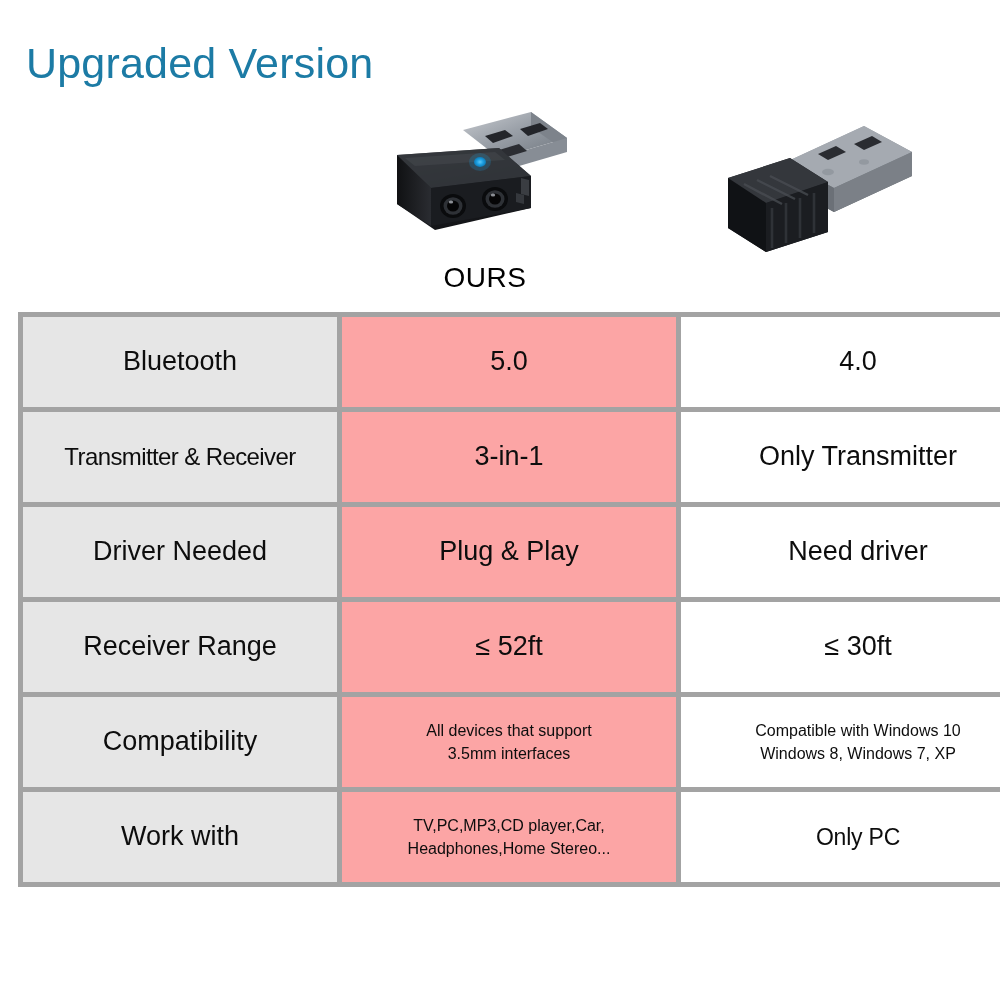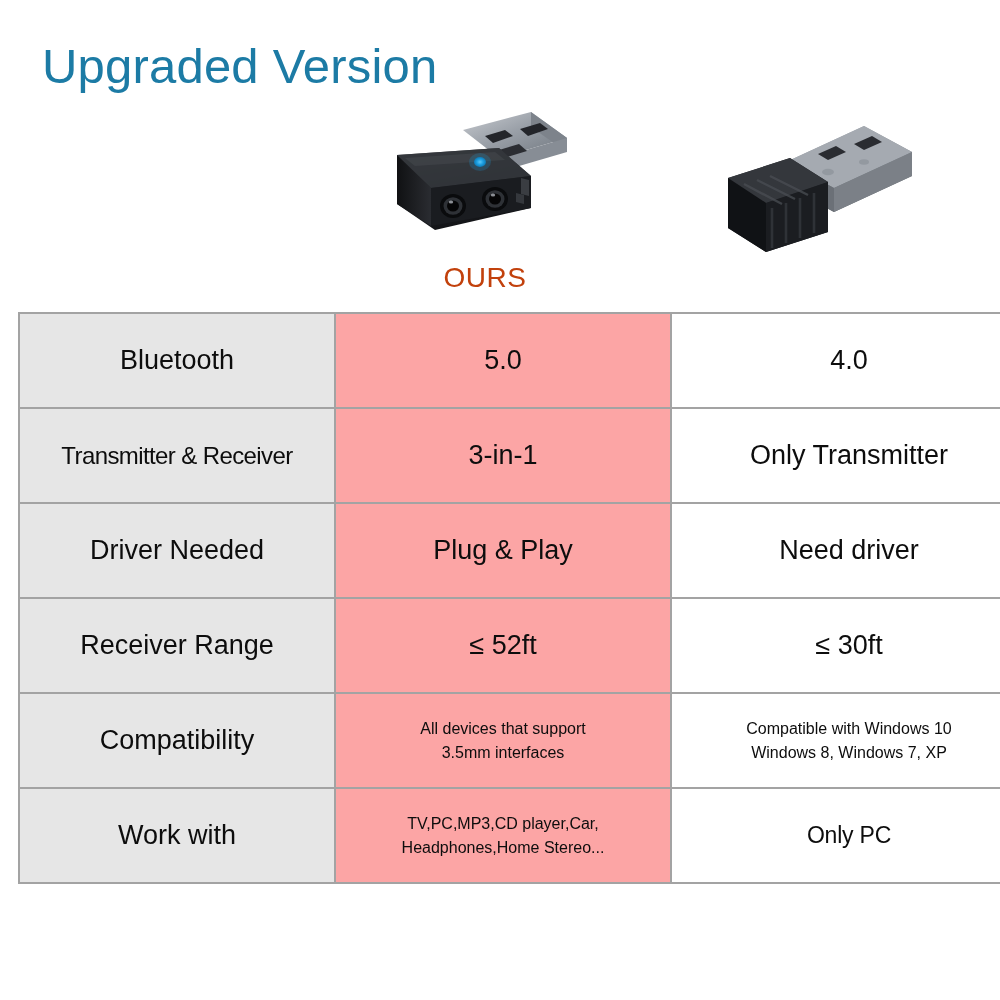--- a/index.html
+++ b/index.html
@@ -13,27 +13,26 @@
     font-family: "Liberation Sans", sans-serif;
     overflow: hidden;
     position: relative;
   }
 
   
   .page-title {
     position: absolute;
     left: 26px;
     top: 40px;
-    font-size: 49px;
+    font-size: 43px;
     font-weight: 400;
     color: #1c7ba5;
     letter-spacing: 0.2px;
     line-height: 1.1;
     white-space: nowrap;
-    margin-left: 16px;
   }
 
   
   .products {
     position: absolute;
     left: 0;
     top: 100px;
     width: 1000px;
     height: 205px;
   }
@@ -53,36 +52,36 @@
     width: 300px;
     height: 160px;
   }
   .product-label {
     position: absolute;
     left: 0;
     top: 162px;
     width: 300px;
     text-align: center;
     font-size: 28px;
-    color: #c2410c;
+    color: #000000;
     letter-spacing: 0.5px;
   }
 
   
   .compare-table {
     position: absolute;
     left: 18px;
     top: 312px;
     width: 966px;
     border-collapse: collapse;
     table-layout: fixed;
   }
   .compare-table tr { height: 95px; }
   .compare-table td {
-    border: 2px solid #a3a3a3;
+    border: 5px solid #a3a3a3;
     text-align: center;
     vertical-align: middle;
     padding: 2px 6px;
     color: #0d0d0d;
   }
   .col-feature {
     width: 302px;
     background: #e6e6e6;
     font-size: 25px;
   }

